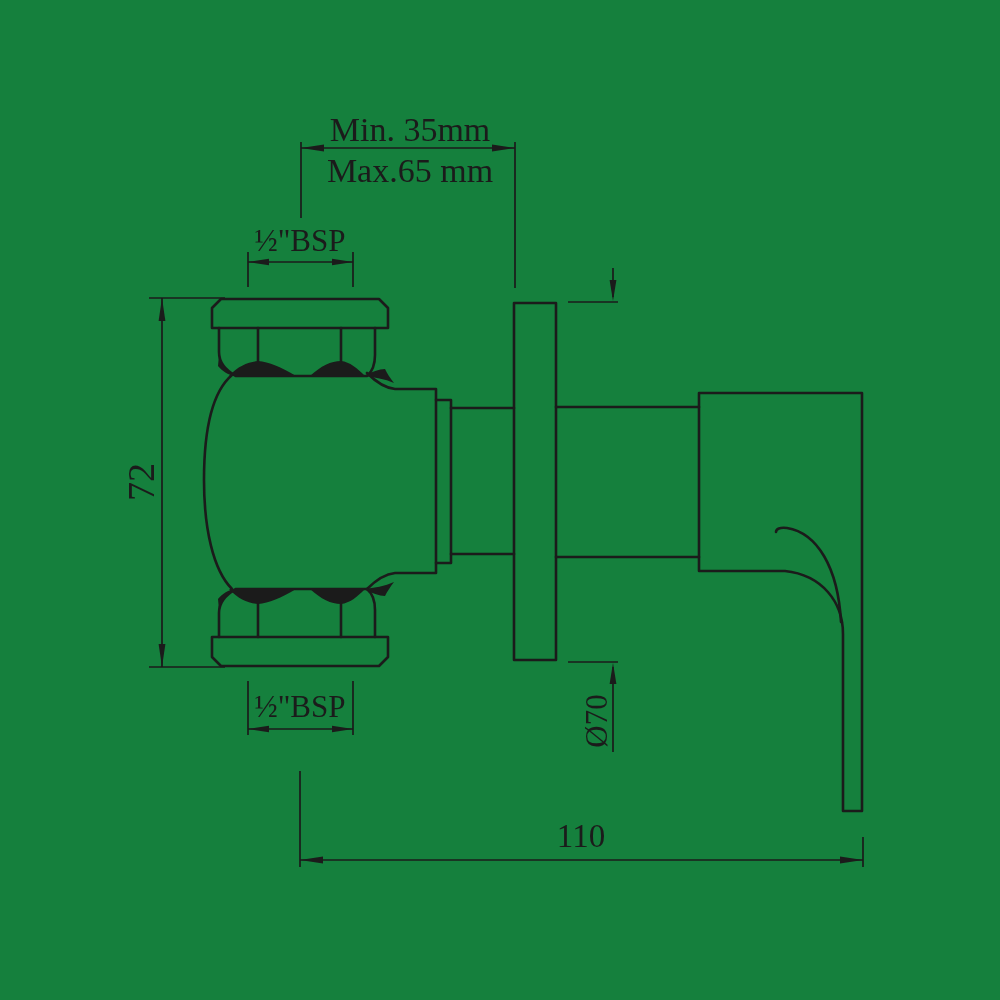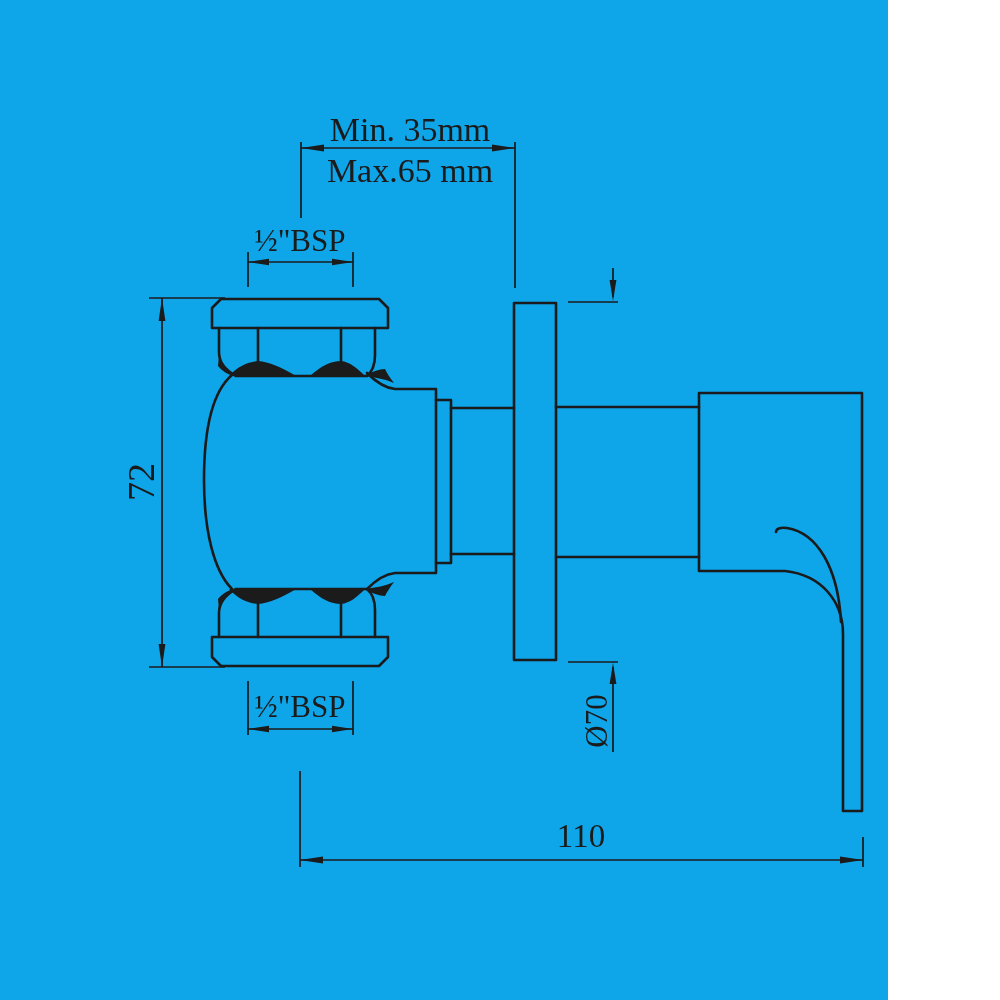--- a/index.html
+++ b/index.html
@@ -3,23 +3,23 @@
 <meta charset="utf-8">
 <style>
   html, body {
     margin: 0;
     padding: 0;
     background: #ffffff;
     font-family: "Liberation Serif", serif;
   }
   .stage {
     position: relative;
-    width: 888px;
+    width: 1000px;
     height: 1000px;
-    background: #0ea5e9;
+    background: #15803d;
     overflow: hidden;
   }
   svg { display: block; }
   
   .obj {
     fill: none;
     stroke: #1b1b1b;
     stroke-width: 2.6;
     stroke-linecap: round;
     stroke-linejoin: round;

